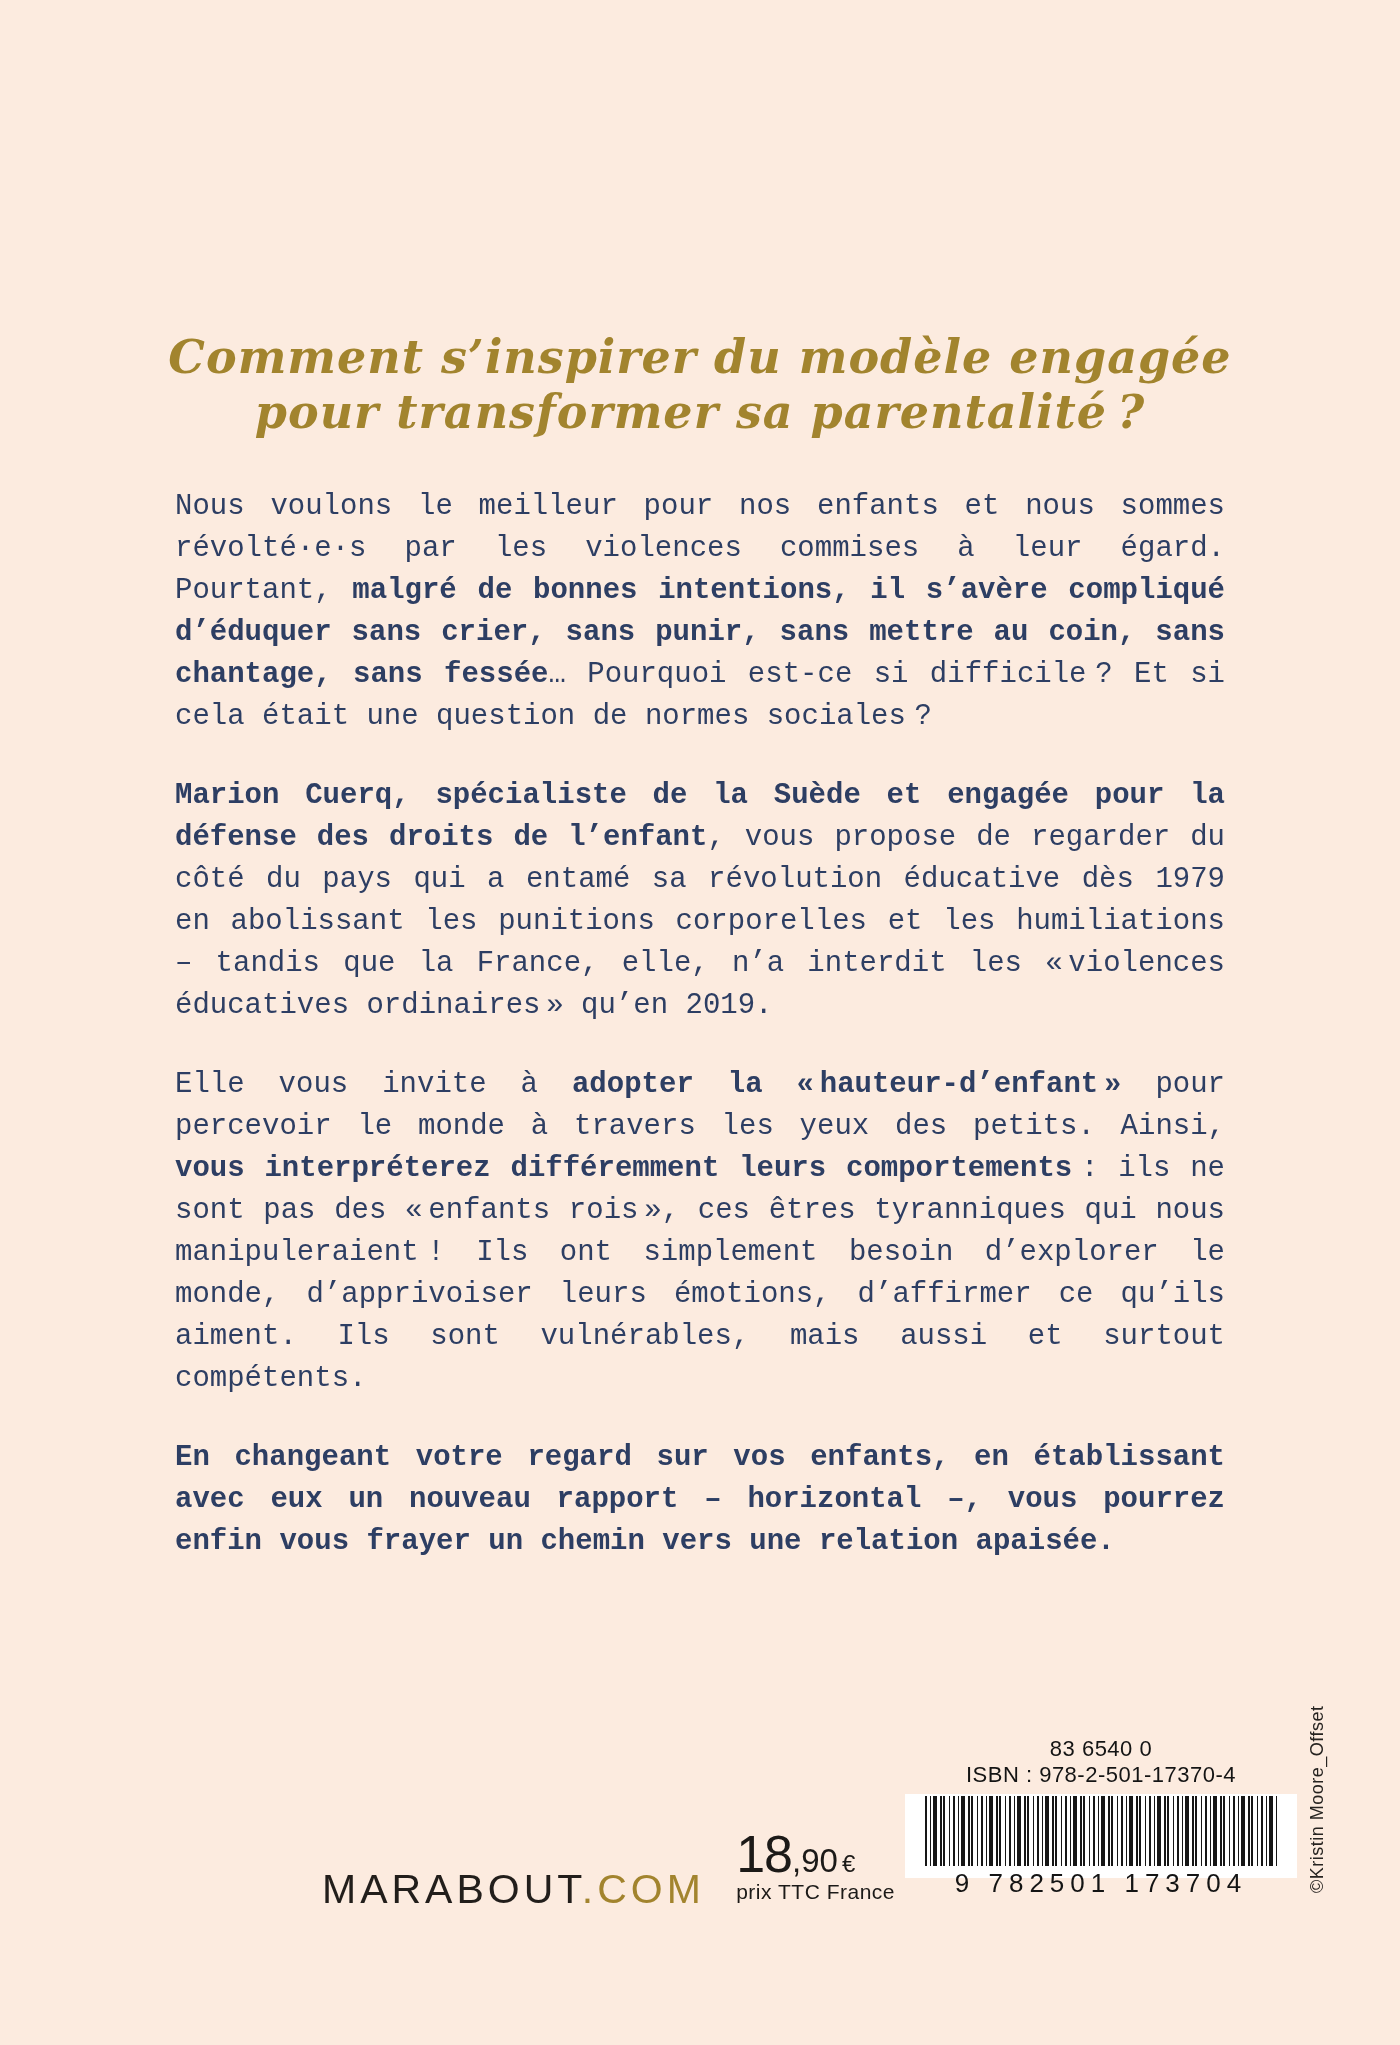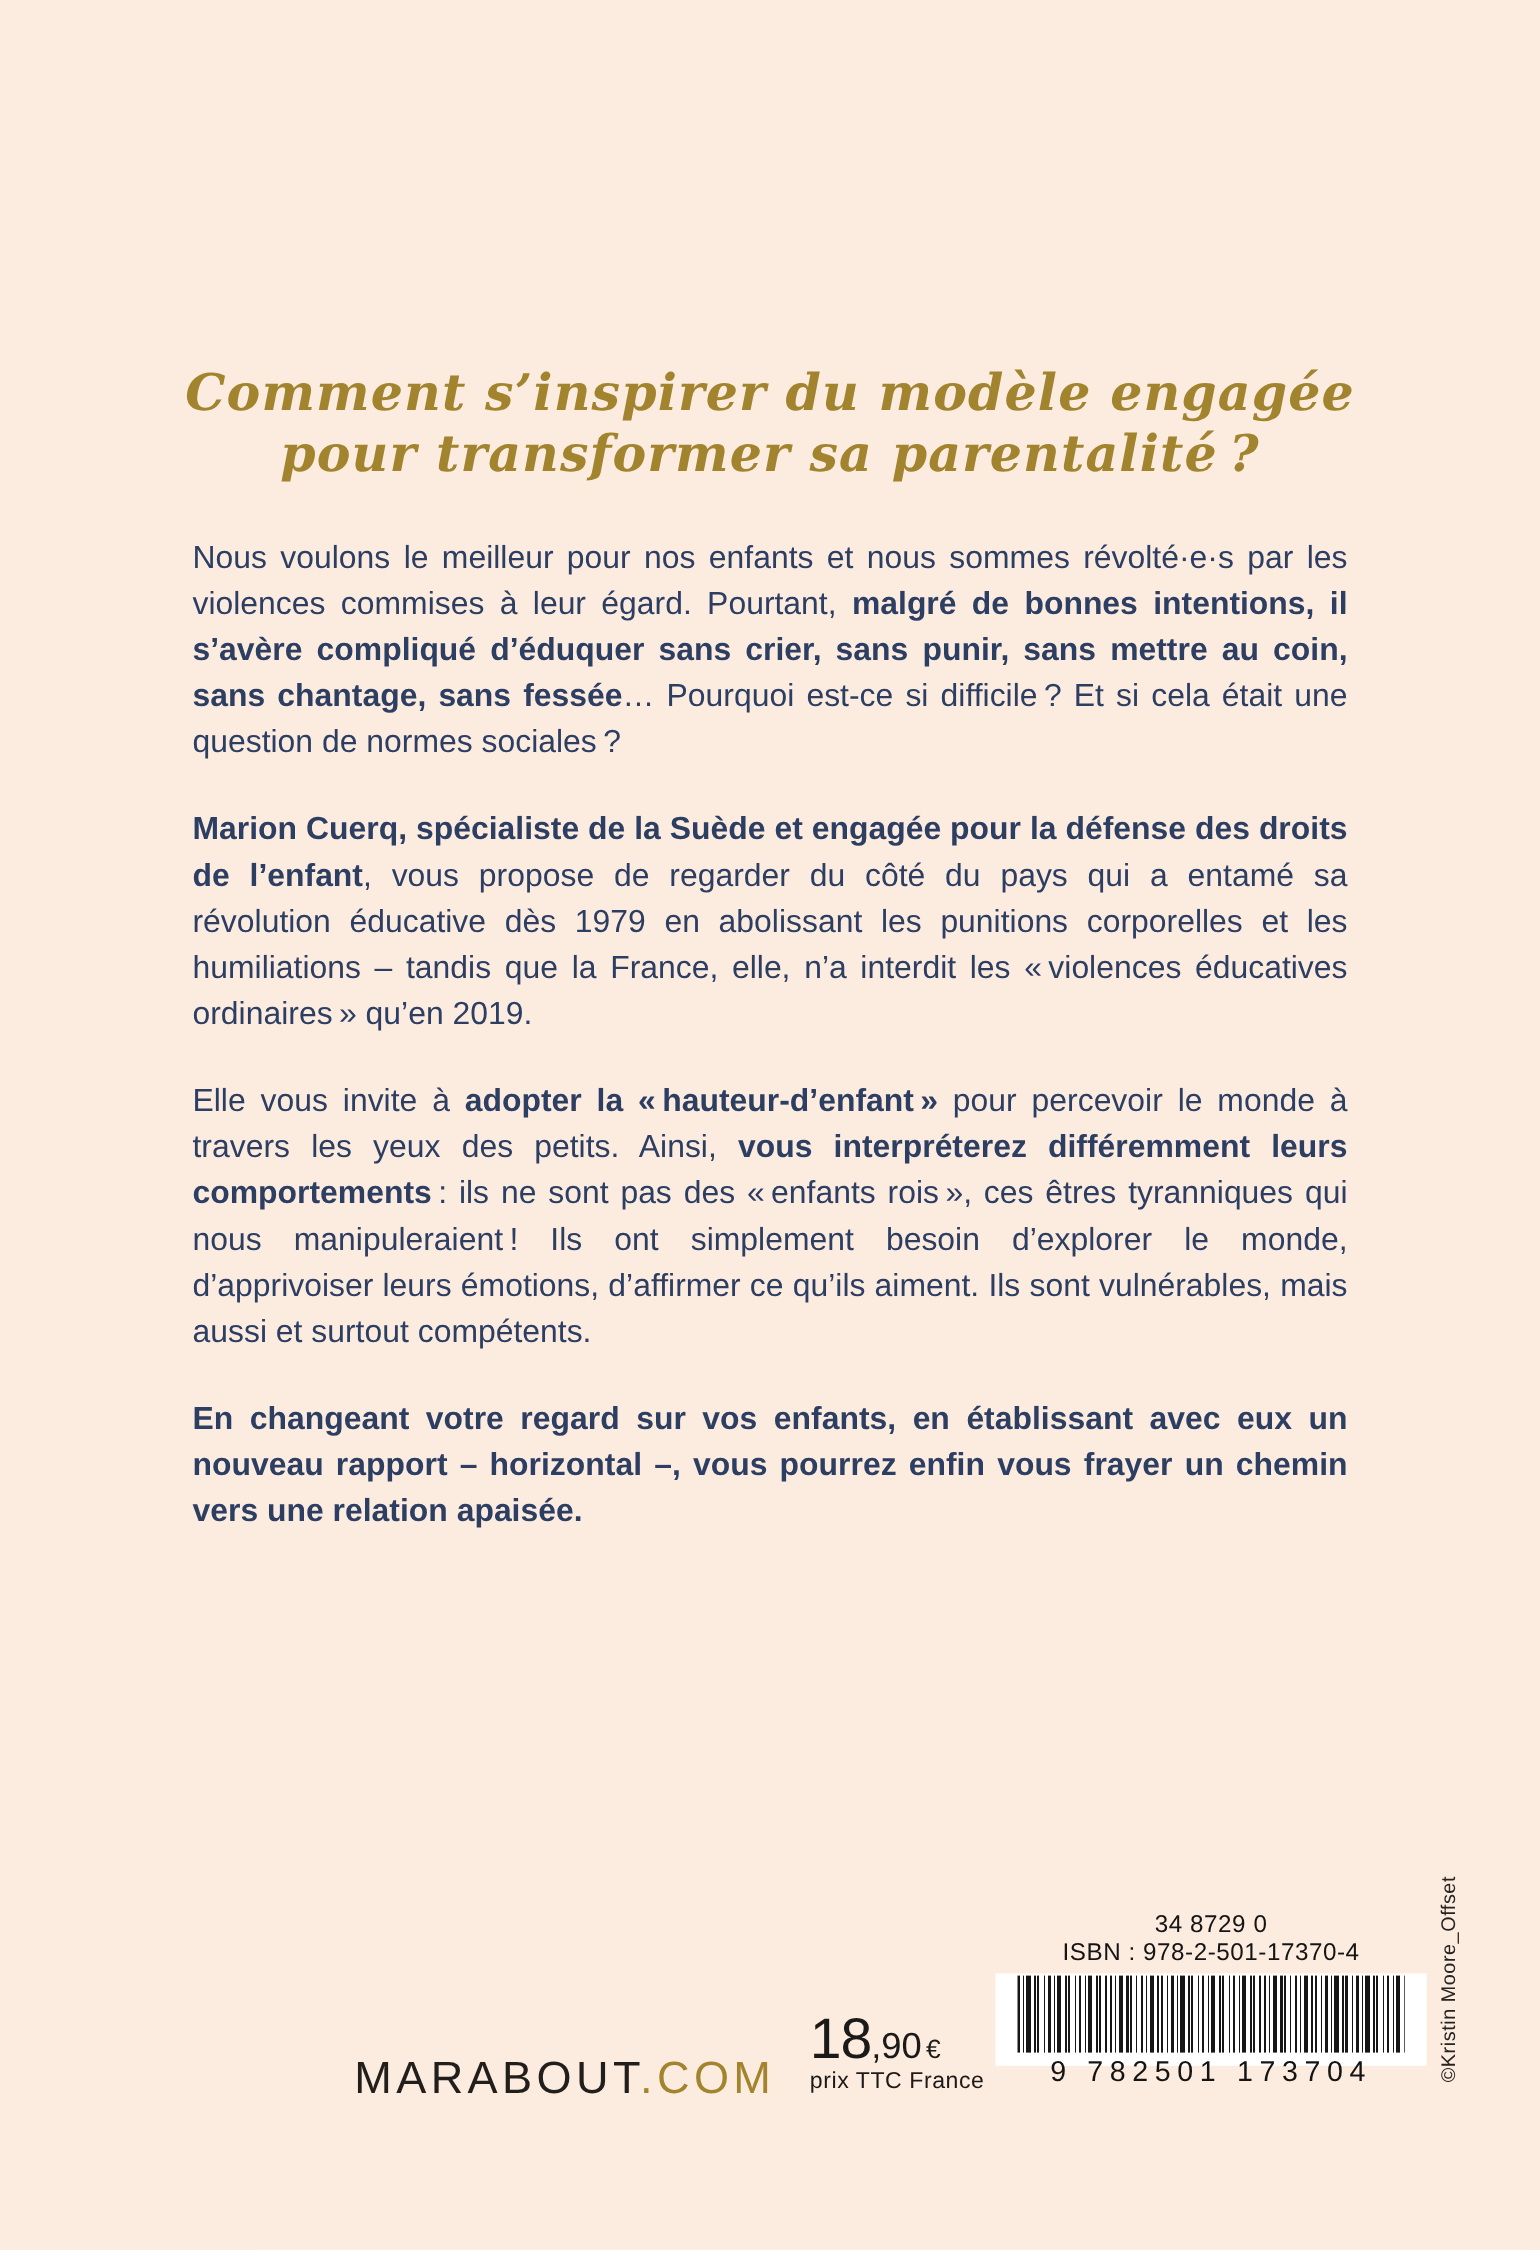--- a/index.html
+++ b/index.html
@@ -17,21 +17,21 @@
     color:#a2842e;
     font-family:"DejaVu Serif",serif;
     font-style:italic;font-weight:bold;
     font-size:46px;line-height:55px;
     letter-spacing:1px;
   }
   
   .body-copy{
     position:absolute;left:175px;top:486px;width:1050px;
     color:#2d3e63;
-    font-family:Liberation Sans, sans-serif;
+    font-family:Liberation Mono, monospace;
     font-size:29px;line-height:42px;
     text-align:justify;
   }
   .body-copy p{margin:0 0 37px 0;}
   .body-copy .b{font-weight:bold;}
   
   .site{
     position:absolute;left:322px;top:1866px;
     font-size:41px;letter-spacing:4px;
     color:#221e1b;white-space:nowrap;
@@ -93,21 +93,21 @@
     </div>
 
   <div class="site"><span>MARABOUT</span><span class="dom">.COM</span></div>
 
   <div class="price">
     <div><span class="int">18</span><span class="dec">,90</span><span class="cur">€</span></div>
     <div class="note">prix TTC France</div>
   </div>
 
   <div class="codes">
-    <div>34 8729 0</div>
+    <div>83 6540 0</div>
     <div>ISBN : 978-2-501-17370-4</div>
   </div>
 
   <div class="barcode">
     <div class="bars"></div>
     <div class="ean">9 782501 173704</div>
   </div>
 
   <div class="credit">©Kristin Moore_Offset</div>
 

